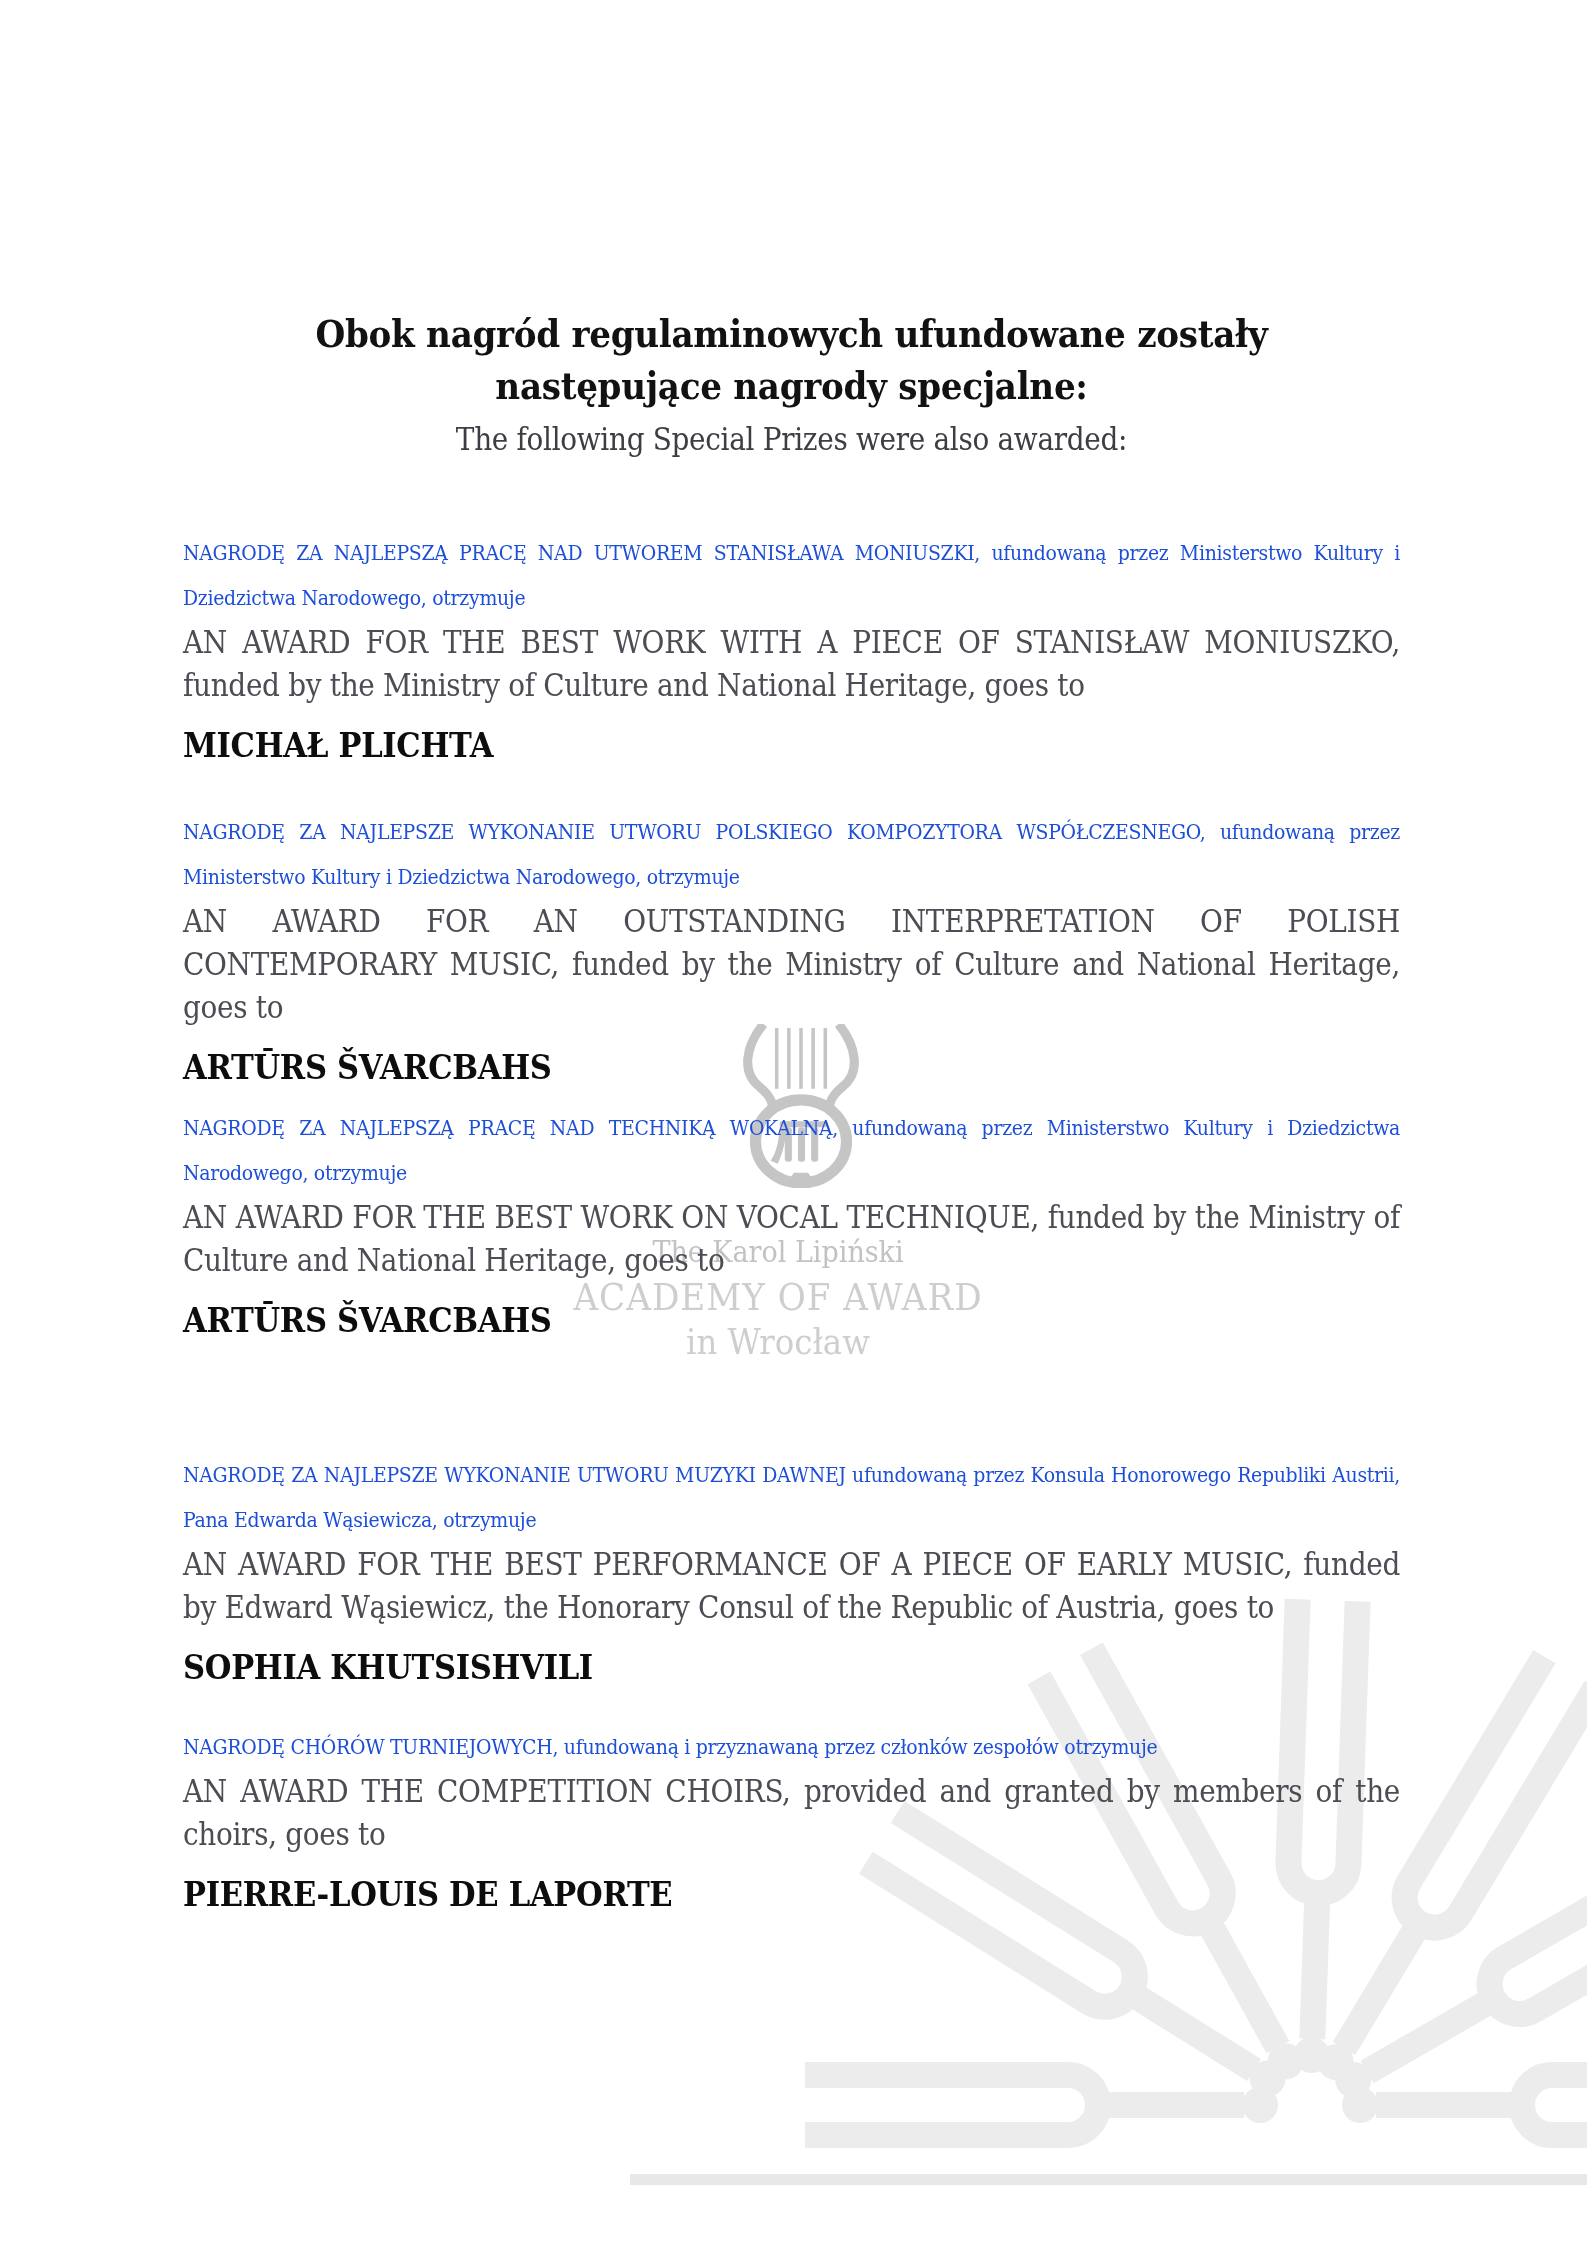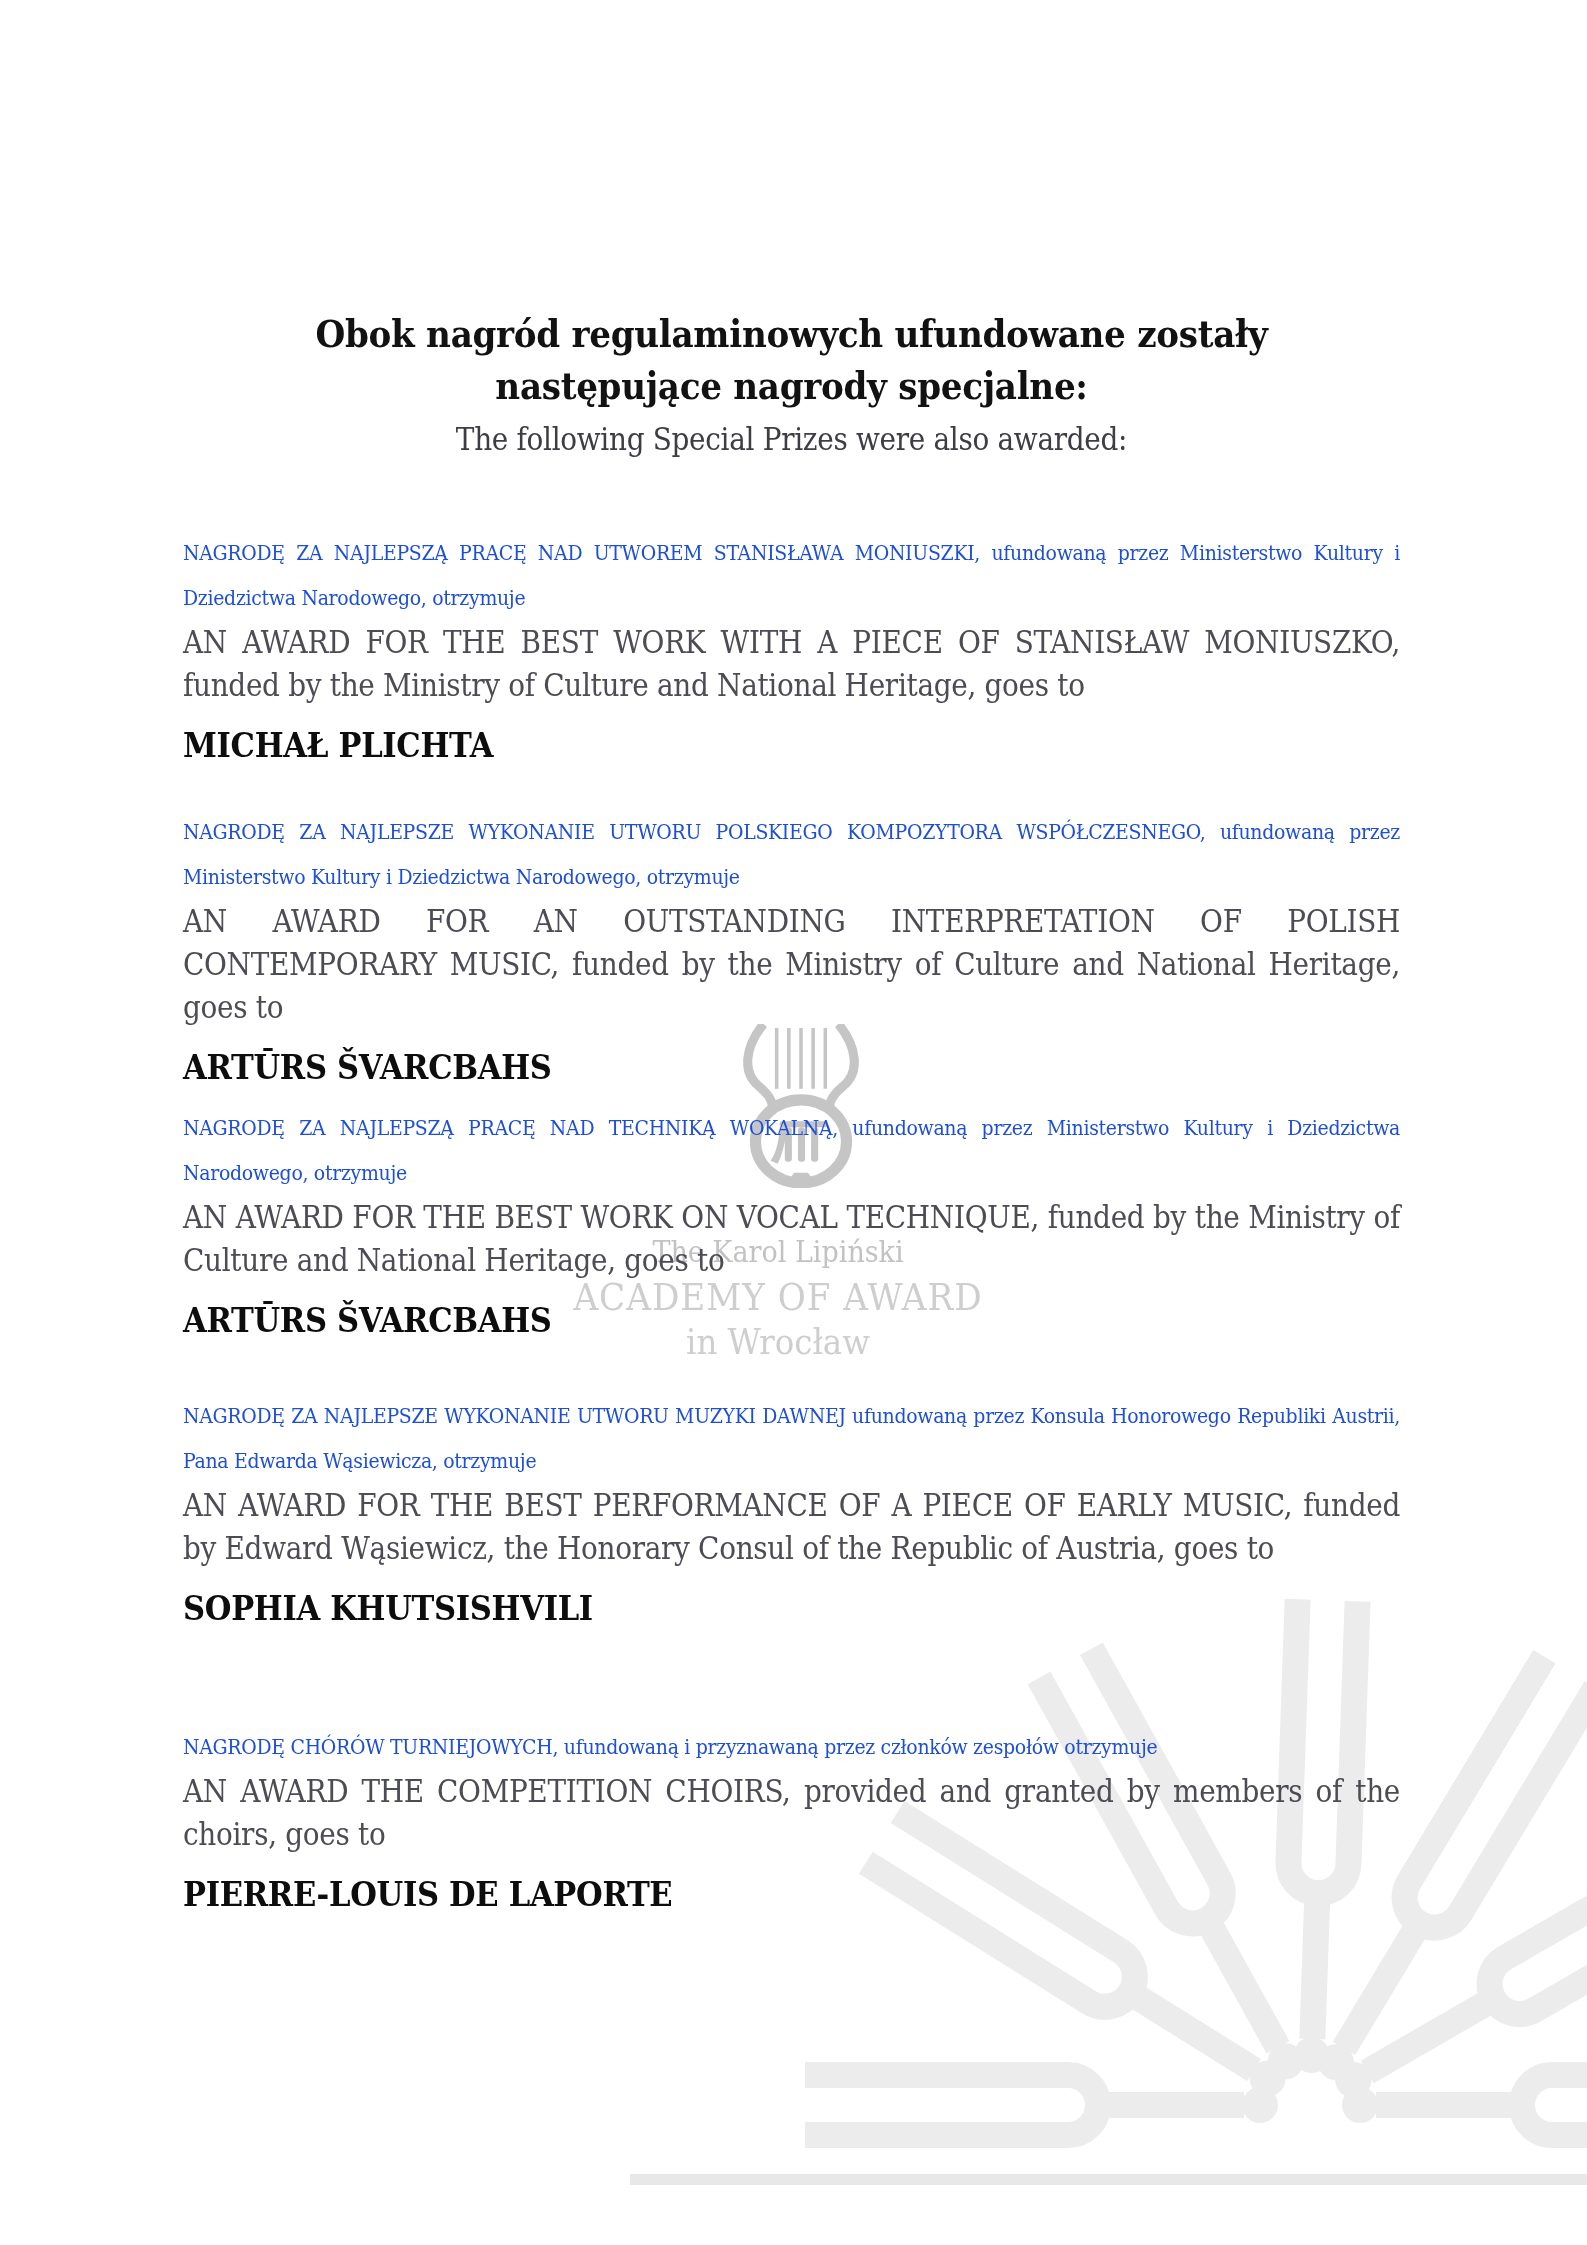--- a/index.html
+++ b/index.html
@@ -64,21 +64,21 @@
     font-weight: bold;
     line-height: 45px;
     margin-top: 16px;
     text-align: left;
     color: #0d0d0d;
     letter-spacing: -0.3px;
   }
   #award-0 { top: 531px; }
   #award-1 { top: 810px; }
   #award-2 { top: 1106px; }
-  #award-3 { top: 1394px; }
+  #award-3 { top: 1453px; }
   #award-4 { top: 1725px; }
 
   
   .wm { position: absolute; z-index: 1; pointer-events: none; }
   #wm-lyre   { left: 729px; top: 1024px; width: 144px; height: 164px; opacity: 0.8; }
   #wm-text   { left: 468px; top: 1230px; width: 620px; text-align: center; }
   #wm-text .wm-l1 { font-size: 30px; line-height: 44px; color: #c2c2c2; }
   #wm-text .wm-l2 { font-size: 38px; line-height: 46px; color: #cecece; letter-spacing: 1px; }
   #wm-text .wm-l3 { font-size: 36px; line-height: 44px; color: #cecece; }
   #wm-forks  { left: 600px; top: 1580px; width: 987px; height: 665px; }

